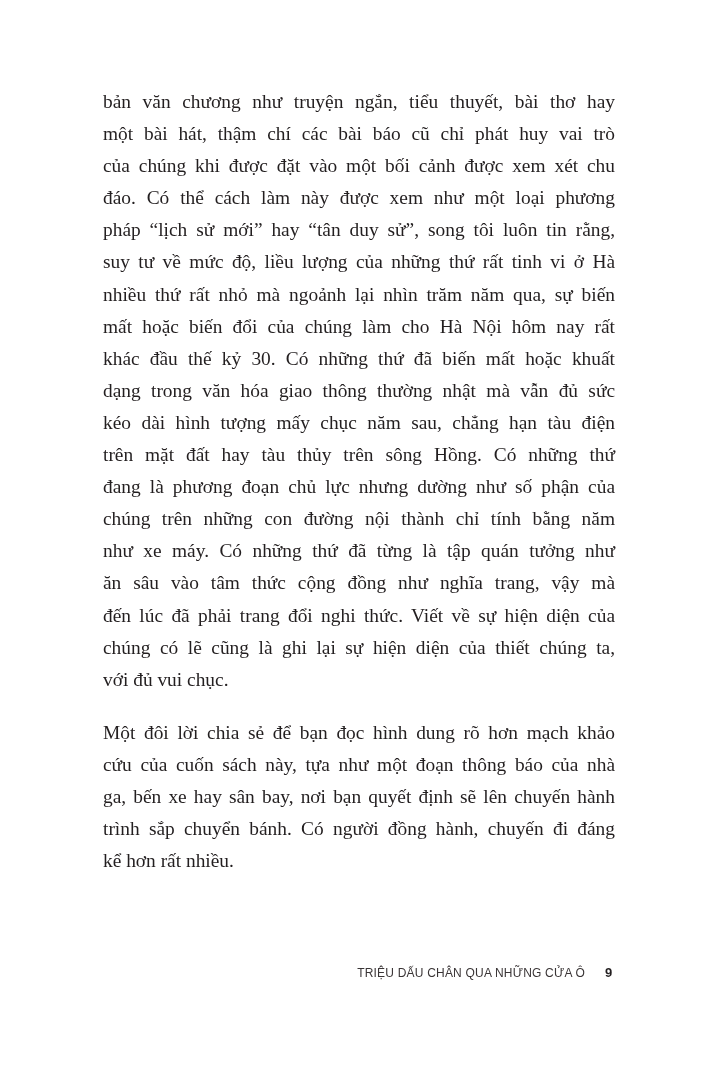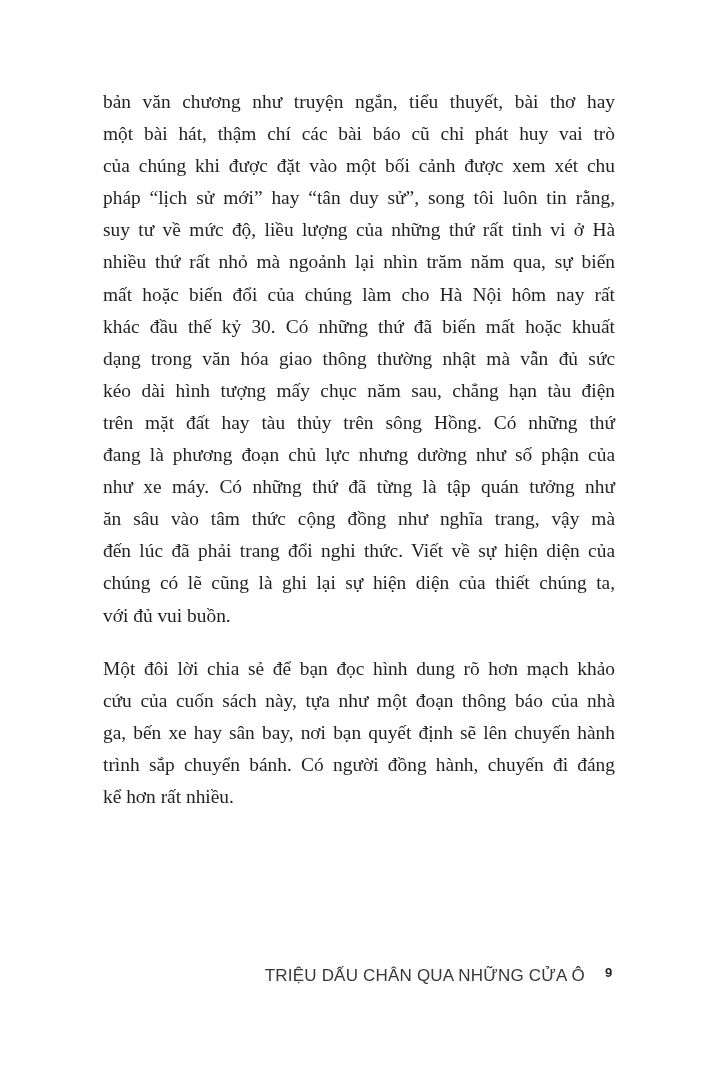--- a/index.html
+++ b/index.html
@@ -49,21 +49,21 @@
       top: 966px;
       left: 0;
       width: 725px;
       height: 20px;
       font-family: "Liberation Sans", "DejaVu Sans", sans-serif;
     }
     .running-title {
       position: absolute;
       right: 140px;
       top: 0;
-      font-size: 17px;
+      font-size: 12px;
       letter-spacing: 0.2px;
       color: #3a3536;
       white-space: nowrap;
     }
     .page-number {
       position: absolute;
       left: 605px;
       top: -1px;
       font-size: 13px;
       font-weight: bold;
@@ -73,34 +73,36 @@
 </head>
 <body>
 
 <div class="page">
   <div class="body-text">
 
     <div class="paragraph">
       <span class="line">bản văn chương như truyện ngắn, tiểu thuyết, bài thơ hay</span>
       <span class="line">một bài hát, thậm chí các bài báo cũ chỉ phát huy vai trò</span>
       <span class="line">của chúng khi được đặt vào một bối cảnh được xem xét chu</span>
+      <span class="line">đáo. Có thể cách làm này được xem như một loại phương</span>
       <span class="line">pháp “lịch sử mới” hay “tân duy sử”, song tôi luôn tin rằng,</span>
       <span class="line">suy tư về mức độ, liều lượng của những thứ rất tinh vi ở Hà</span>
       <span class="line">nhiều thứ rất nhỏ mà ngoảnh lại nhìn trăm năm qua, sự biến</span>
       <span class="line">mất hoặc biến đổi của chúng làm cho Hà Nội hôm nay rất</span>
       <span class="line">khác đầu thế kỷ 30. Có những thứ đã biến mất hoặc khuất</span>
       <span class="line">dạng trong văn hóa giao thông thường nhật mà vẫn đủ sức</span>
       <span class="line">kéo dài hình tượng mấy chục năm sau, chẳng hạn tàu điện</span>
       <span class="line">trên mặt đất hay tàu thủy trên sông Hồng. Có những thứ</span>
       <span class="line">đang là phương đoạn chủ lực nhưng dường như số phận của</span>
+      <span class="line">chúng trên những con đường nội thành chỉ tính bằng năm</span>
       <span class="line">như xe máy. Có những thứ đã từng là tập quán tưởng như</span>
       <span class="line">ăn sâu vào tâm thức cộng đồng như nghĩa trang, vậy mà</span>
       <span class="line">đến lúc đã phải trang đổi nghi thức. Viết về sự hiện diện của</span>
       <span class="line">chúng có lẽ cũng là ghi lại sự hiện diện của thiết chúng ta,</span>
-      <span class="line last">với đủ vui buồn.</span>
+      <span class="line last">với đủ vui chục.</span>
     </div>
 
     <div class="para-gap"></div>
 
     <div class="paragraph">
       <span class="line">Một đôi lời chia sẻ để bạn đọc hình dung rõ hơn mạch khảo</span>
       <span class="line">cứu của cuốn sách này, tựa như một đoạn thông báo của nhà</span>
       <span class="line">ga, bến xe hay sân bay, nơi bạn quyết định sẽ lên chuyến hành</span>
       <span class="line">trình sắp chuyển bánh. Có người đồng hành, chuyến đi đáng</span>
       <span class="line last">kể hơn rất nhiều.</span>

